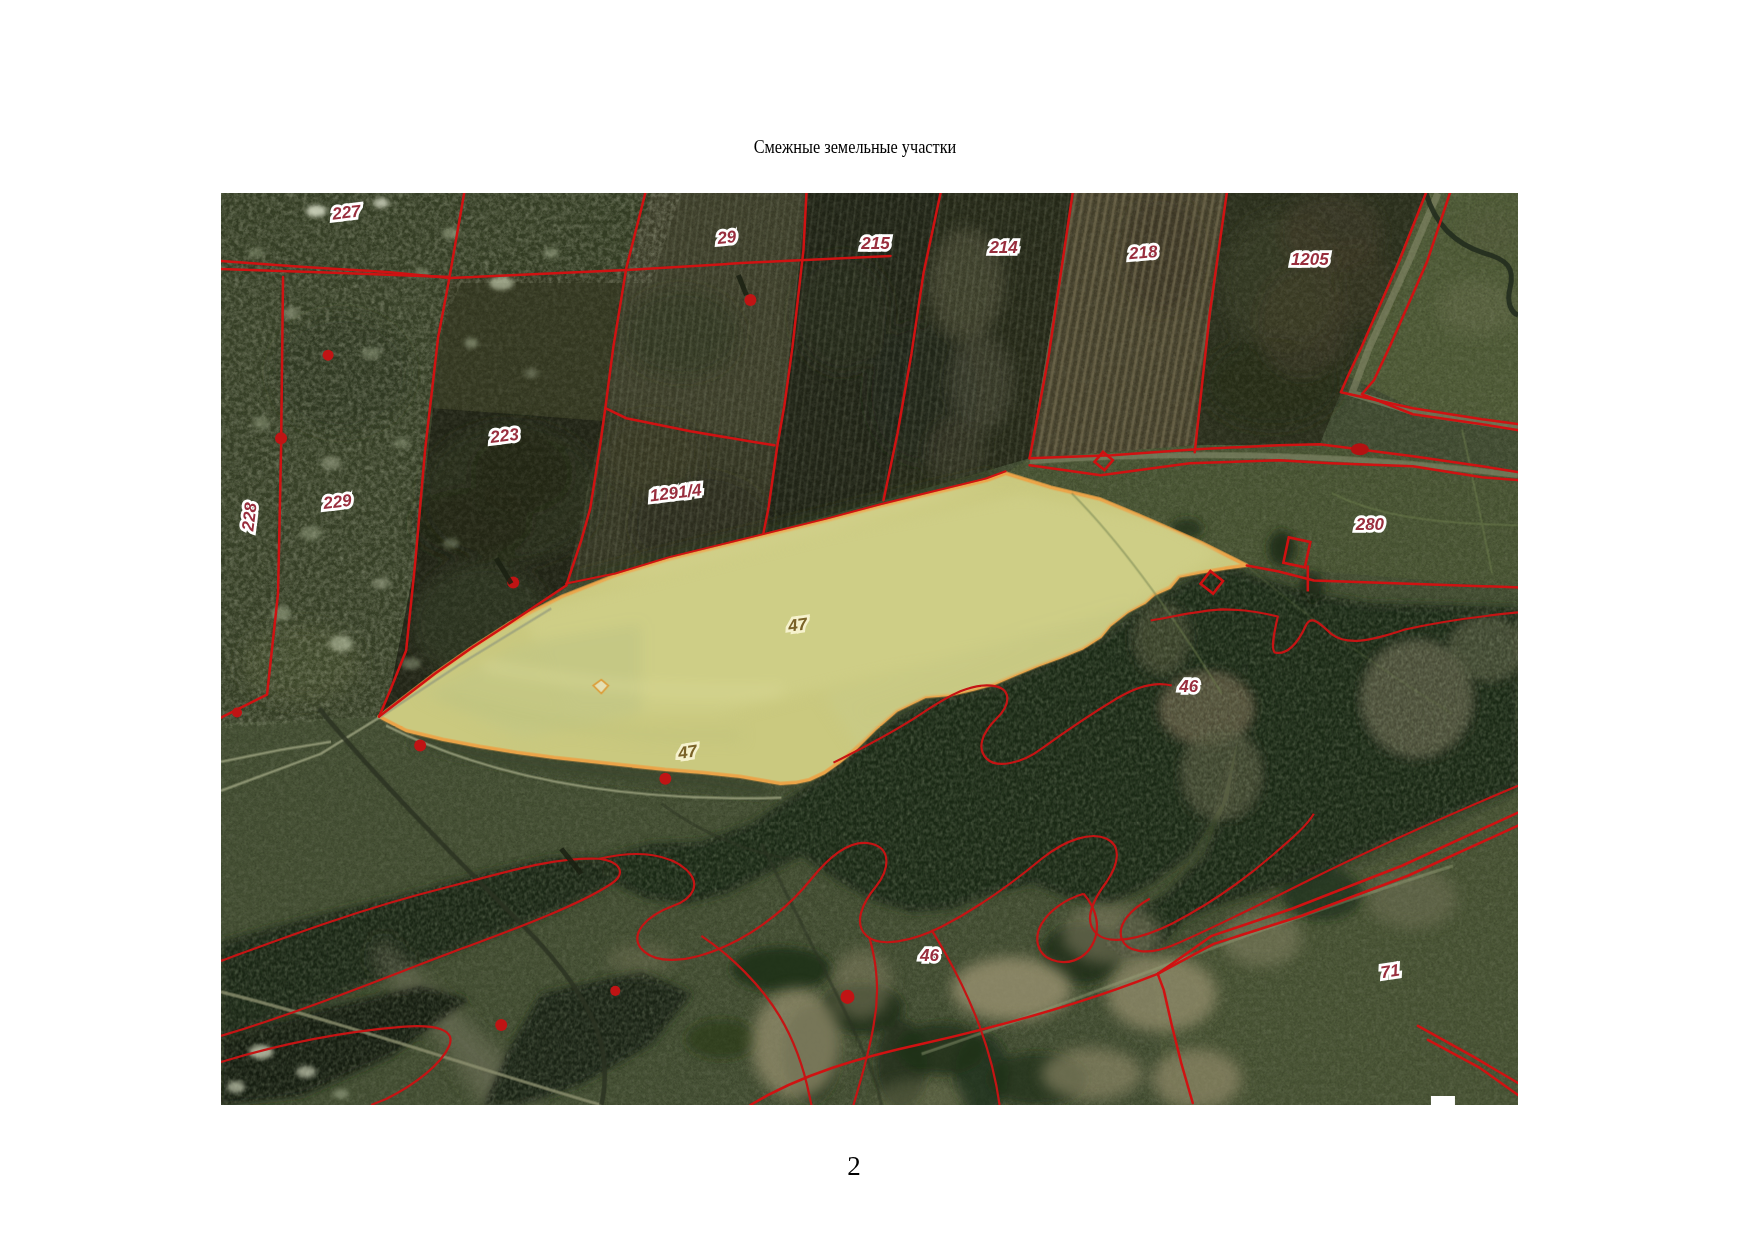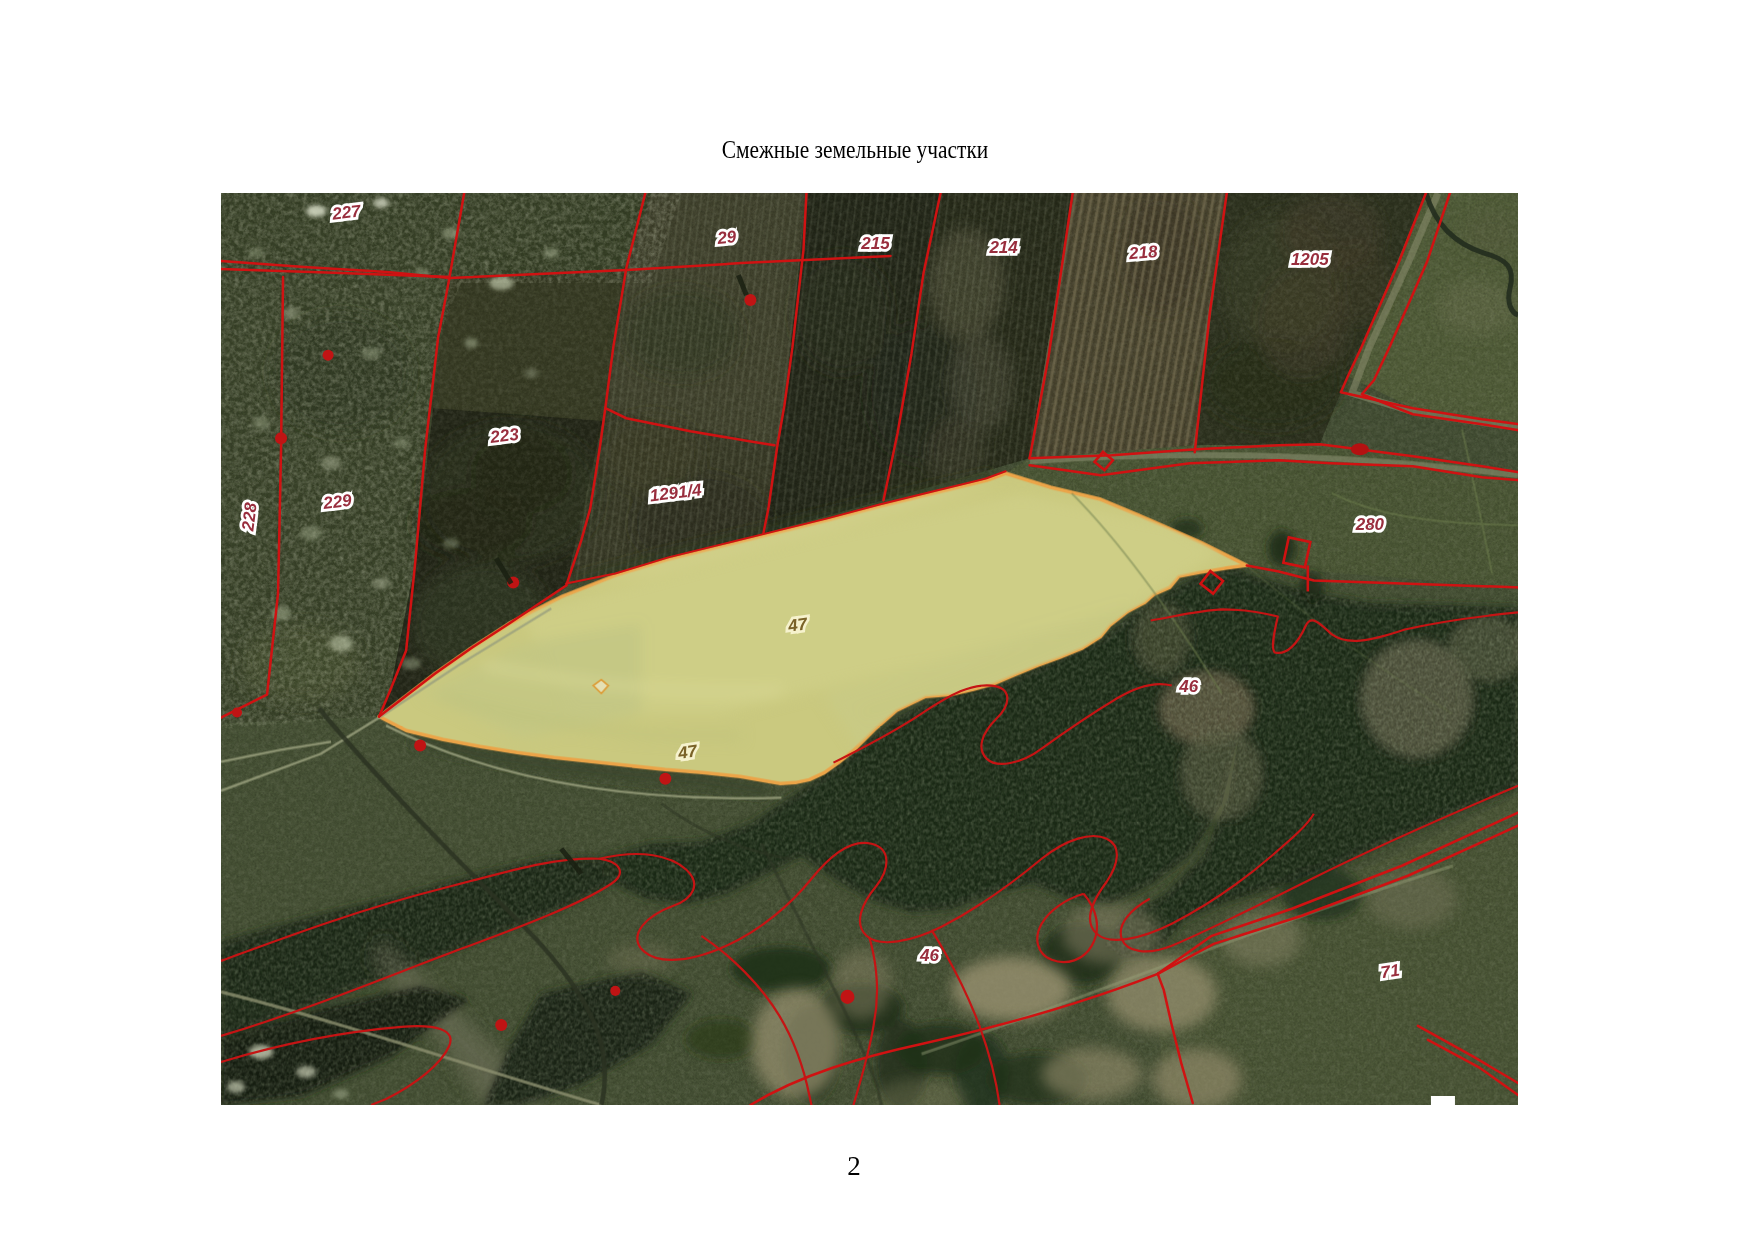--- a/index.html
+++ b/index.html
@@ -1,17 +1,17 @@
 <!DOCTYPE html>
 <html><head>
 <meta charset="utf-8">
 <style>
 html,body{margin:0;padding:0;width:1754px;height:1240px;background:#ffffff;overflow:hidden}
 #page{position:absolute;left:0;top:0;width:1754px;height:1240px;background:#ffffff}
-#title{position:absolute;left:855px;top:136px;transform:translateX(-50%);font-family:"Liberation Serif",serif;font-size:25px;color:#000;white-space:nowrap}
+#title{position:absolute;left:855px;top:136px;transform:translateX(-50%);font-family:"Liberation Serif",serif;font-size:19px;color:#000;white-space:nowrap}
 #pagenum{position:absolute;left:854px;top:1151px;transform:translateX(-50%);font-family:"Liberation Serif",serif;font-size:27px;color:#000}
 #titleinner{display:inline-block;transform:scaleX(0.856);transform-origin:50% 50%}
 #map{position:absolute;left:221px;top:193px;width:1297px;height:912px;filter:blur(0.45px)}
 </style>
 </head>
 <body>
 <div id="page">
 
 <div id="title"><span id="titleinner">Смежные земельные участки</span></div>
 

